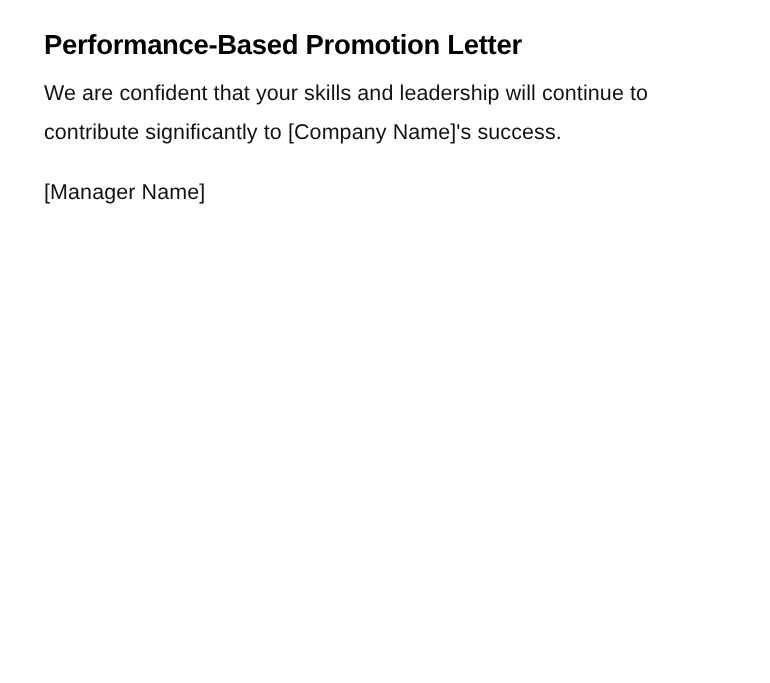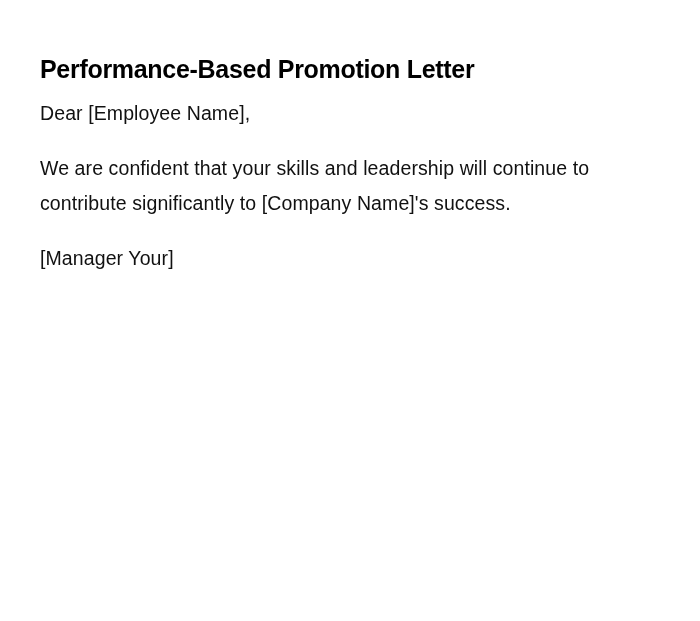--- a/index.html
+++ b/index.html
@@ -11,21 +11,20 @@
       width: 700px;
       height: 621px;
       overflow: hidden;
       font-family: "Liberation Sans", sans-serif;
       color: #111111;
     }
     .page {
       padding: 24px 40px 0 40px;
       box-sizing: border-box;
       width: 700px;
-      margin-top: 28px;
     }
     h1 {
       font-family: "Liberation Sans", sans-serif;
       font-size: 25px;
       font-weight: bold;
       margin: 0 0 10px 0;
       line-height: 34px;
       letter-spacing: -0.3px;
       color: #000000;
     }
@@ -35,16 +34,15 @@
       margin: 0 0 20px 0;
       width: 590px;
       letter-spacing: 0.1px;
     }
   </style>
 </head>
 <body>
 
 <div class="page">
   <h1>Performance-Based Promotion Letter</h1>
-  <p>Dear [Employee Name],</p>
   <p>We are confident that your skills and leadership will continue to contribute significantly to [Company Name]'s success.</p>
-  <p>[Manager Your]</p>
+  <p>[Manager Name]</p>
 </div>
 
 </body></html>

